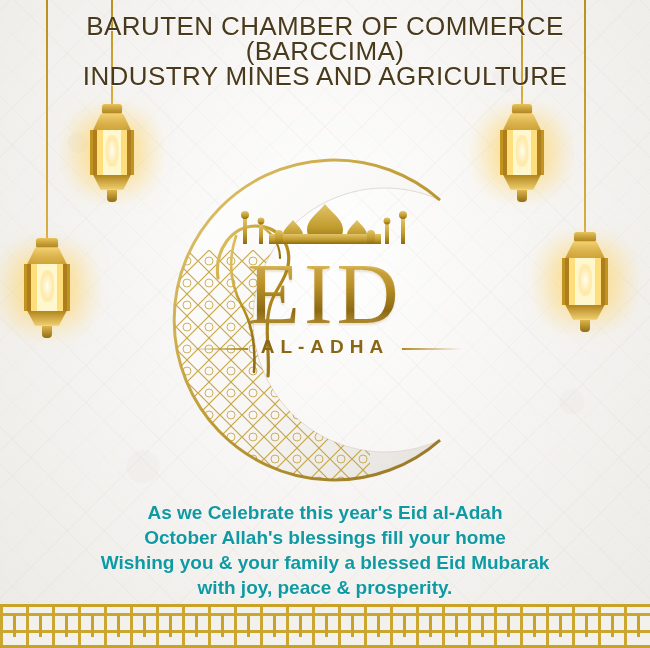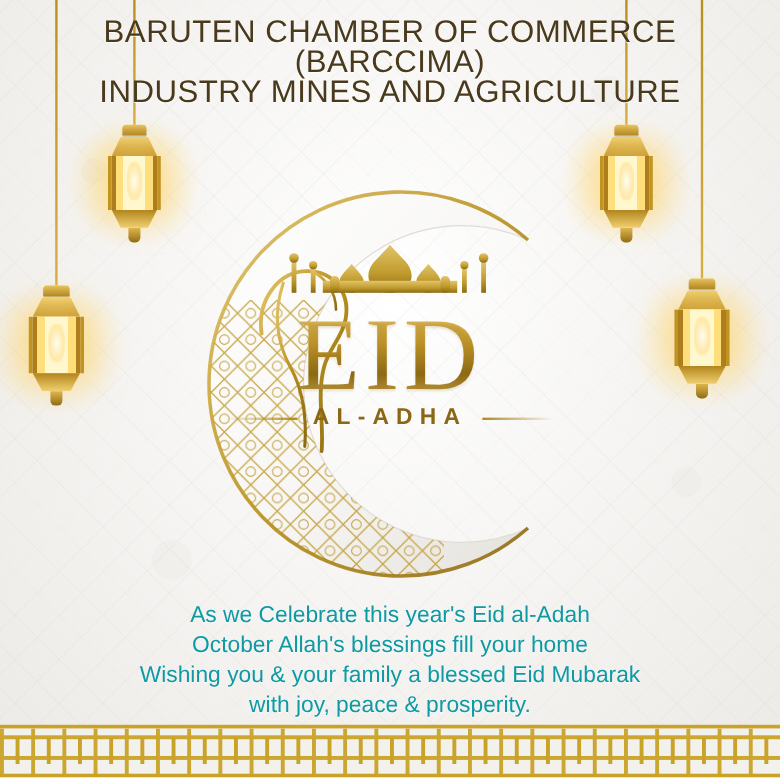--- a/index.html
+++ b/index.html
@@ -191,21 +191,21 @@
     position: absolute;
     left: 0;
     right: 0;
     top: 500px;
     text-align: center;
     z-index: 6;
   }
   .greeting div {
     color: #0f9aa3;
     font-size: 19px;
-    font-weight: 400;
+    font-weight: 700;
     line-height: 25px;
     text-shadow: 0 1px 0 rgba(255,255,255,.7);
   }
 
   
   .border-bottom {
     position: absolute;
     left: 0;
     right: 0;
     bottom: 0;

